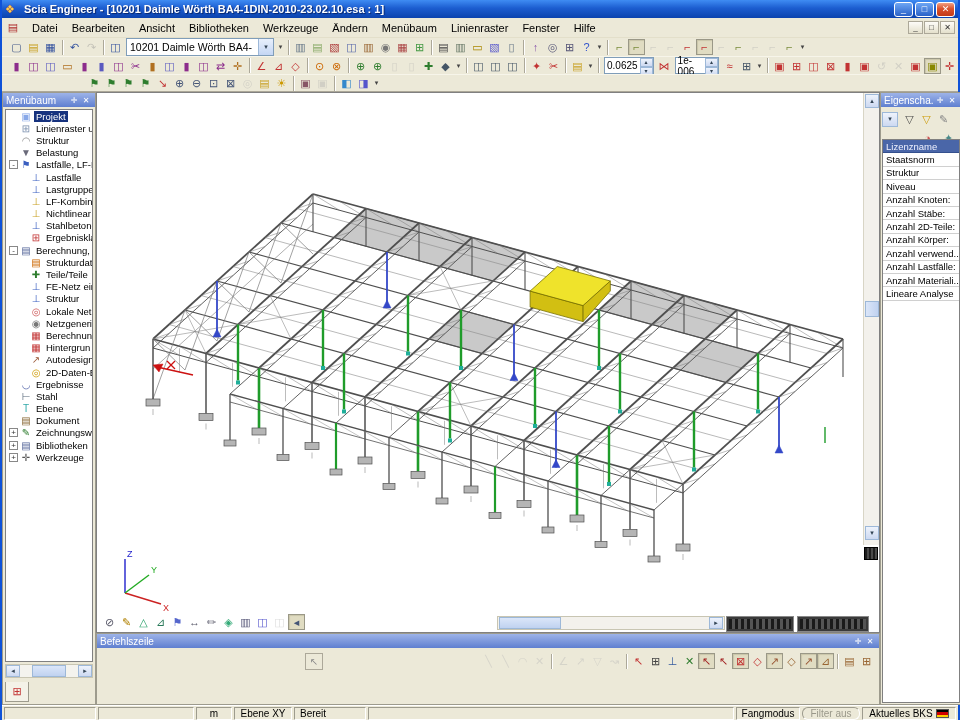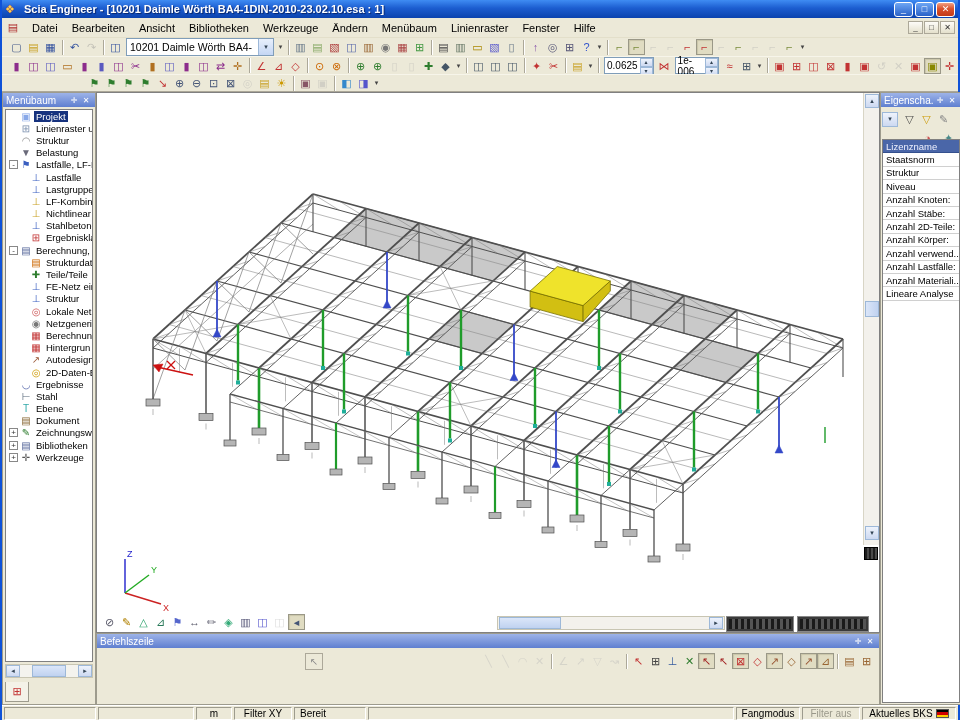--- a/index.html
+++ b/index.html
@@ -101,21 +101,21 @@
   .ptools2{height:18px;display:flex;align-items:center;justify-content:flex-end;padding-right:4px;gap:4px;}
   .plist{position:absolute;left:1px;right:1px;top:46px;bottom:1px;background:#fff;border:1px solid #808080;overflow:hidden;}
   .prow{height:13.4px;border-bottom:1px solid #d0d0d0;font-size:9.5px;display:flex;align-items:center;
         padding-left:3px;white-space:nowrap;overflow:hidden;}
   .prow.sel{background:#4a66a8;color:#f0f2ff;border-bottom-color:#34508e;}
   
   #statusbar{position:absolute;left:0;top:705px;width:100%;height:15px;background:#ece9d8;
              display:flex;align-items:stretch;gap:2px;padding:1px 2px 0 2px;border-top:1px solid #fff;}
   .scell{border:1px solid;border-color:#9d9b8d #fff #fff #9d9b8d;font-size:10px;display:flex;align-items:center;
          justify-content:center;padding:0 5px;white-space:nowrap;}
-  .scell.gray{color:#9a988a;}
+  .scell.gray{color:#9a988a;border-radius:6px;}
   .flag{width:13px;height:9px;margin-left:3px;background:linear-gradient(180deg,#000 0 33%,#d00000 33% 66%,#ffce00 66% 100%);border:1px solid #555;}
 </style>
 </head>
 <body>
 
 <div id="app">
 
   <div class="titlebar">
     <span class="appicon">❖</span>
     <span class="titletext">Scia Engineer - [10201 Daimle Wörth BA4-1DIN-2010-23.02.10.esa : 1]</span>
@@ -934,21 +934,21 @@
         <div class="prow">Anzahl Lastfälle:</div>
         <div class="prow">Anzahl Materiali...</div>
         <div class="prow">Lineare Analyse</div>
       </div>
   </div>
 
   <div id="statusbar">
     <span class="scell" style="width:92px"></span>
     <span class="scell" style="width:96px"></span>
     <span class="scell" style="width:36px">m</span>
-    <span class="scell" style="width:58px">Filter XY</span>
+    <span class="scell" style="width:58px">Ebene XY</span>
     <span class="scell" style="width:72px;justify-content:flex-start">Bereit</span>
     <span class="scell" style="flex:1"></span>
     <span class="scell" style="width:64px">Fangmodus</span>
     <span class="scell gray" style="width:58px">Filter aus</span>
     <span class="scell" style="width:94px">
       <span>Aktuelles BKS</span>
       <span class="flag"></span>
     </span>
   </div>
 </div>

